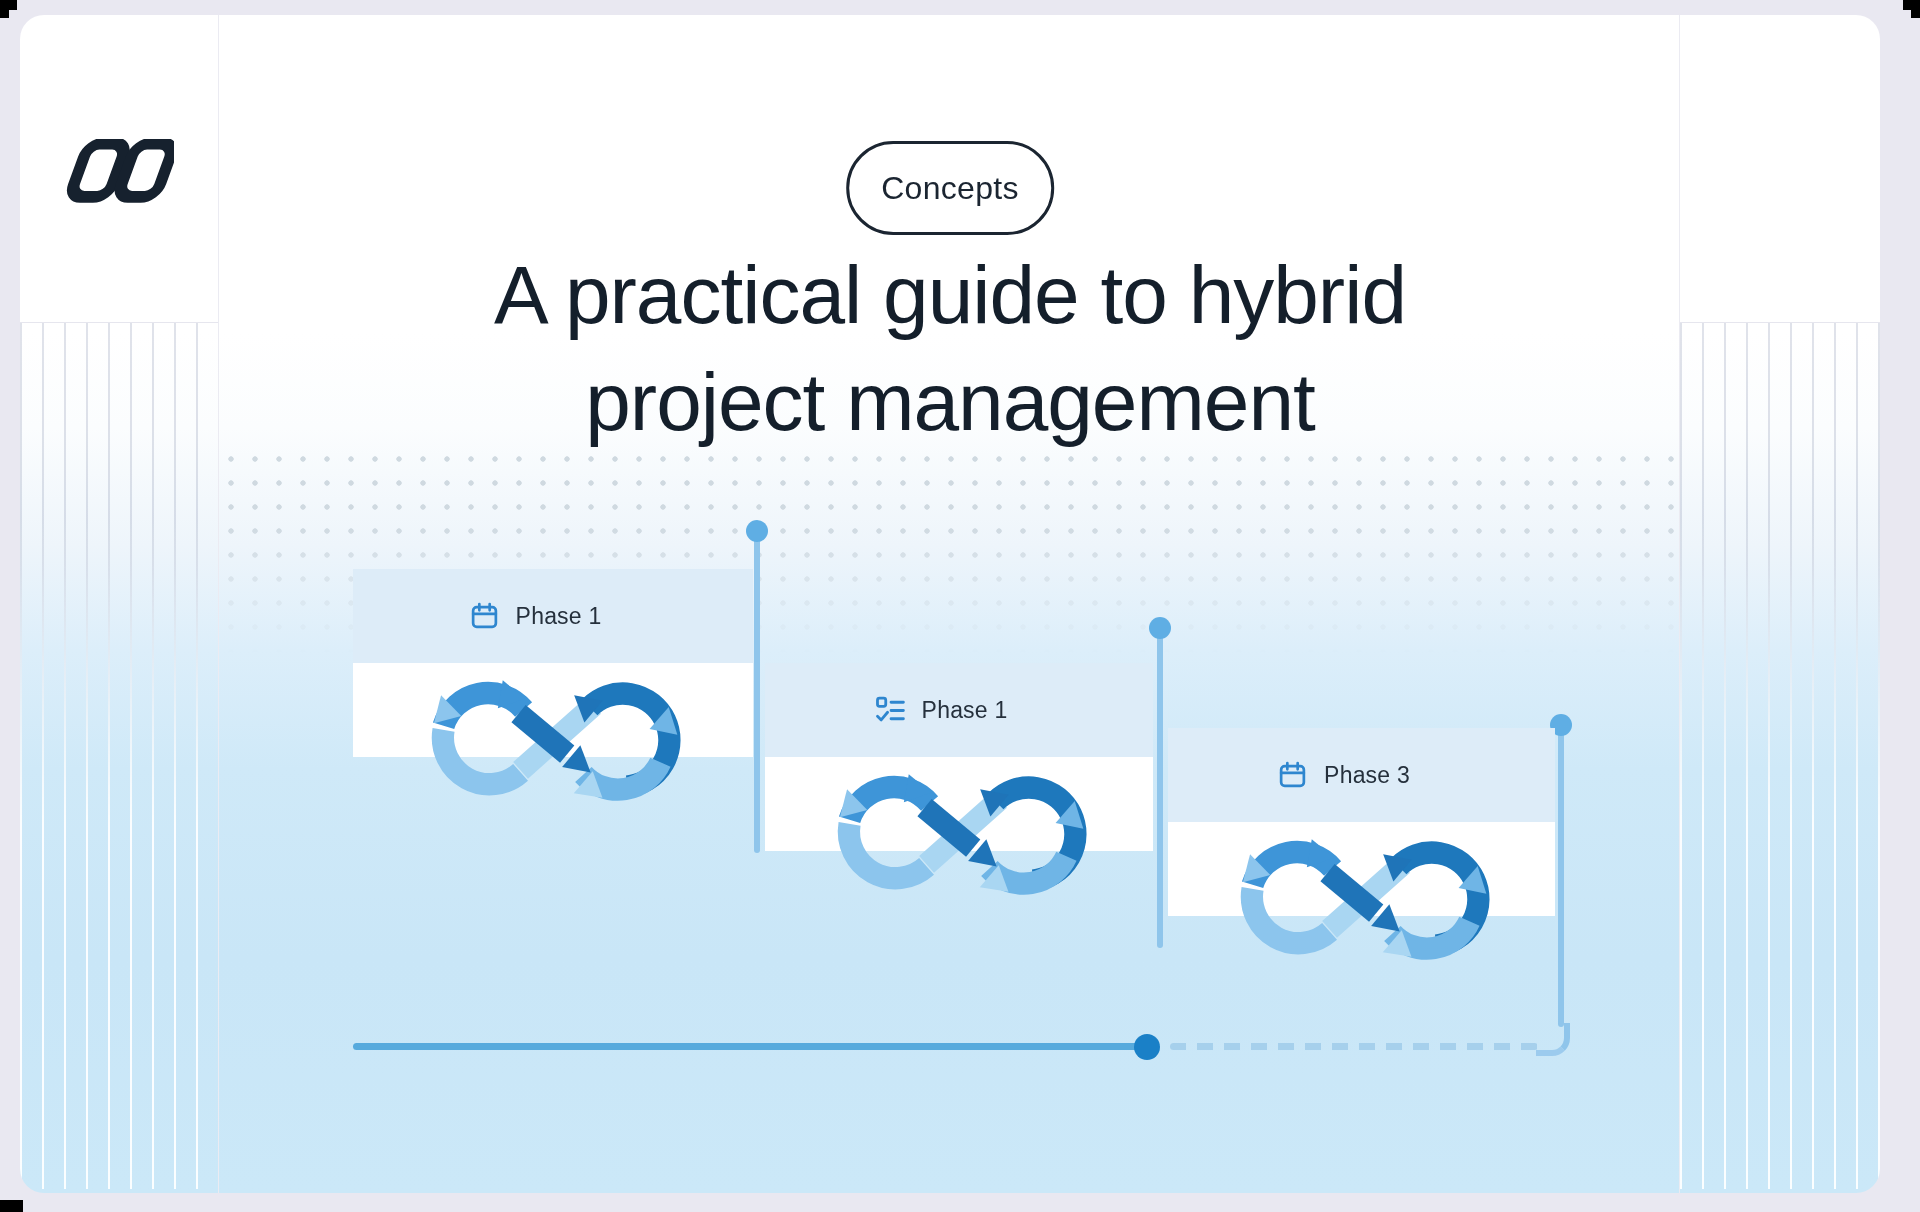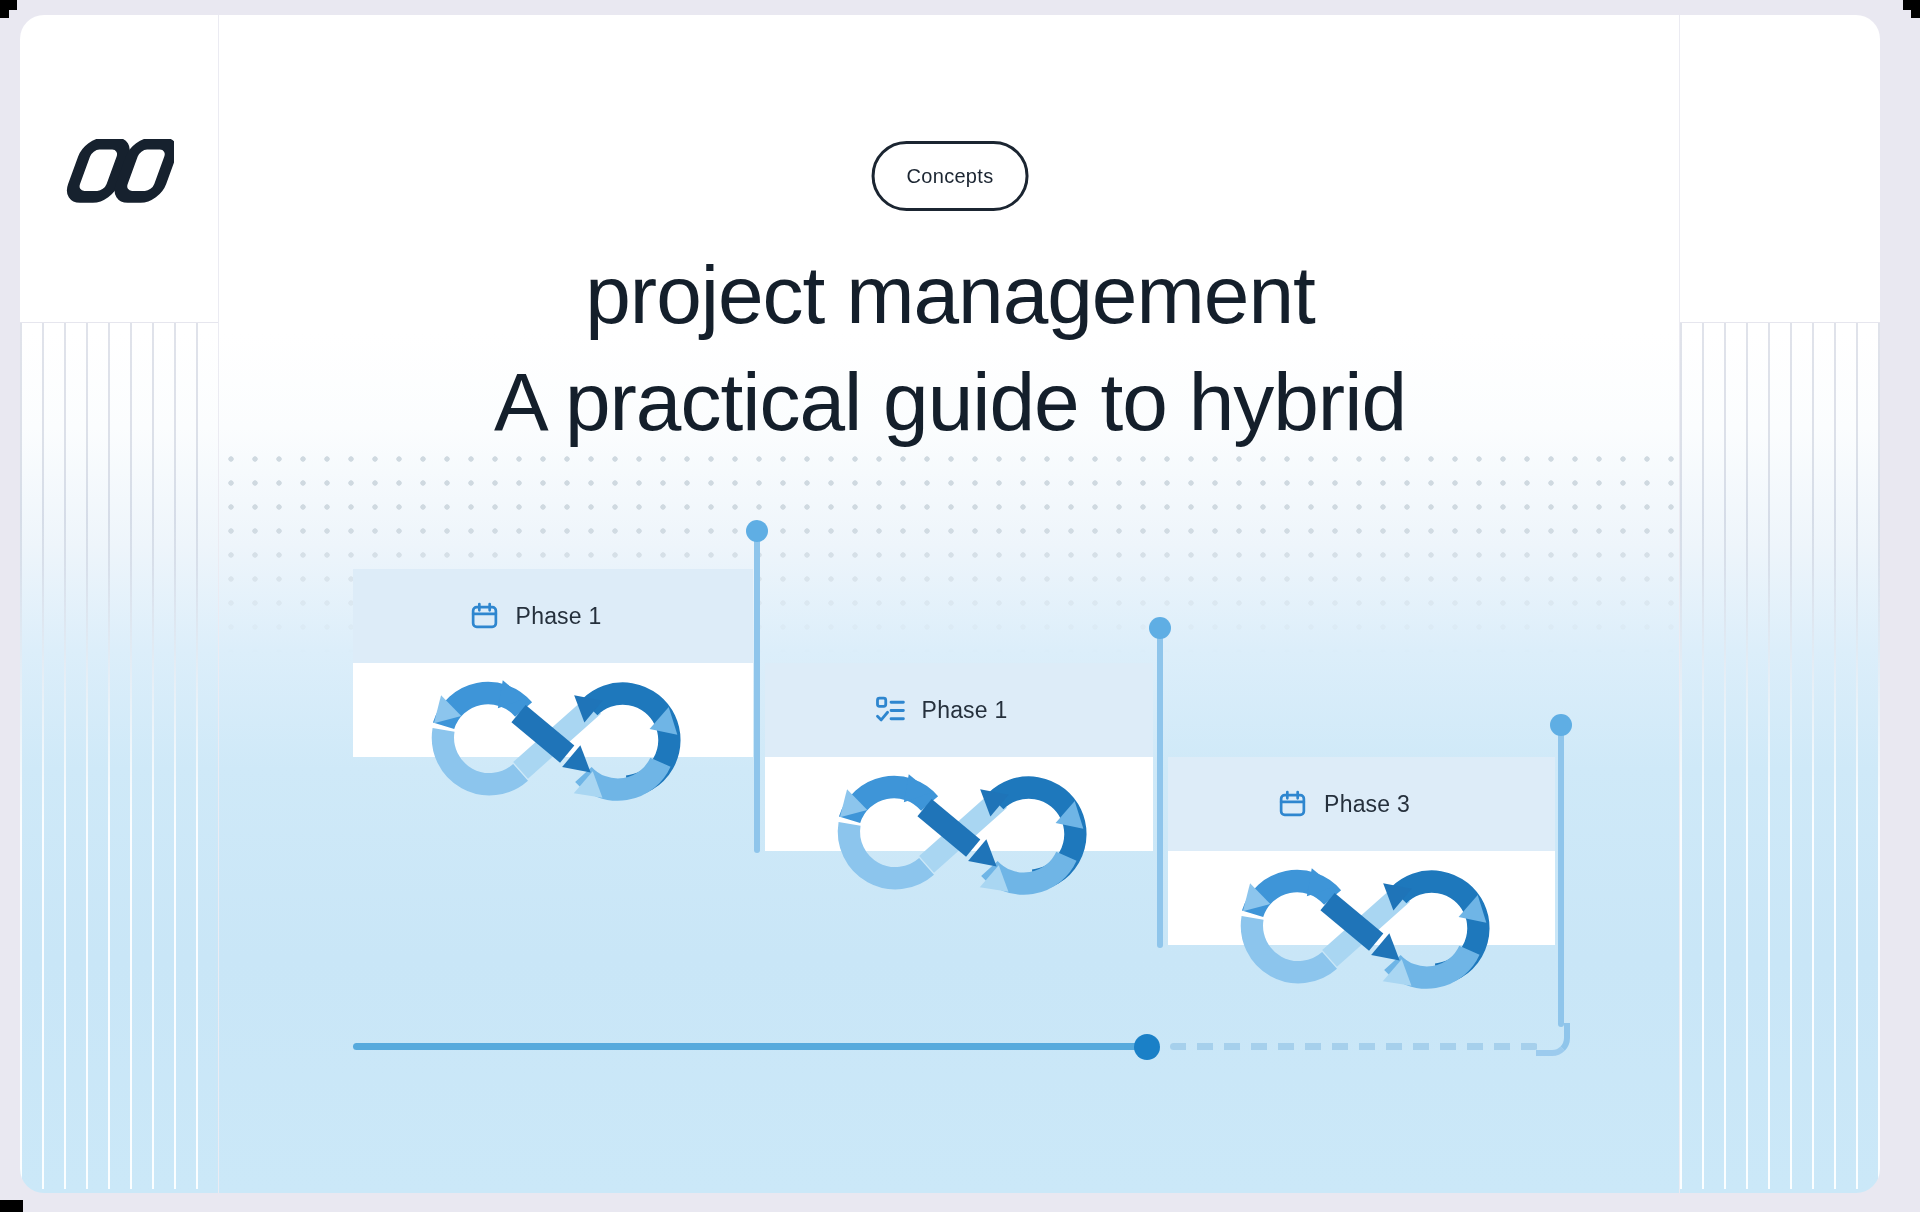--- a/index.html
+++ b/index.html
@@ -36,22 +36,22 @@
 
   
   .dot-band{position:absolute;left:199px;right:201px;top:432px;height:215px;z-index:1;
     background-image:radial-gradient(circle,#c9d4dc 2.4px,rgba(201,212,220,0) 3px);
     background-size:24px 24px;opacity:.85;
     -webkit-mask-image:linear-gradient(180deg,#000 0 35%,transparent 96%);
     mask-image:linear-gradient(180deg,#000 0 35%,transparent 96%);}
 
   
   .badge{position:absolute;left:50%;top:126px;transform:translateX(-50%);height:56px;
-    display:flex;align-items:center;padding:4px 32px;border:3px solid #1b2531;border-radius:999px;
-    font-size:20px;color:#1b2531;letter-spacing:.3px;z-index:5;background:transparent;}
+    display:flex;align-items:center;padding:16px 32px;border:3px solid #1b2531;border-radius:999px;
+    font-size:32px;color:#1b2531;letter-spacing:.3px;z-index:5;background:transparent;}
   .title{position:absolute;left:0;right:0;top:226px;text-align:center;z-index:5;
     color:#141f2b;font-size:82px;line-height:107px;font-weight:500;letter-spacing:-1px;}
 
   
   .phase-box{position:absolute;z-index:6;}
   .phase-header{height:94px;background:#ddecf8;display:flex;align-items:center;justify-content:center;gap:16px;
     transform:translateX(0);}
   .phase-header .hdr-inner{display:flex;align-items:center;gap:16px;transform:translateX(-18px);}
   .phase-label{font-size:23px;color:#25303c;font-weight:500;letter-spacing:.2px;}
   .phase-icon{width:31px;height:31px;color:#2e86cf;}
@@ -148,22 +148,22 @@
       <div class="stripes"></div>
     </div>
 
     <div class="dot-band"></div>
 
     <div class="badge">
       <span>Concepts</span>
     </div>
 
     <div class="title">
+      <div>A practical guide to hybrid</div>
       <div>project management</div>
-      <div>A practical guide to hybrid</div>
     </div>
 
     <div class="phase-box" style="left:333px;top:554px;width:400px;">
       <div class="phase-header">
         <div class="hdr-inner">
           <span class="phase-icon">
             <svg width="31" height="31" viewBox="0 0 30 30">
                 <use href="#sym-calendar"></use>
               </svg>
           </span>
@@ -190,21 +190,21 @@
         </div>
       </div>
       <div class="phase-body"></div>
       <div class="loop">
         <svg width="268" height="152" viewBox="0 0 264 150">
             <use href="#sym-infinity"></use>
           </svg>
       </div>
     </div>
 
-    <div class="phase-box" style="left:1148px;top:742px;width:387px;">
+    <div class="phase-box" style="left:1148px;top:713px;width:387px;">
       <div class="phase-header">
         <div class="hdr-inner">
           <span class="phase-icon">
             <svg width="31" height="31" viewBox="0 0 30 30">
                 <use href="#sym-calendar"></use>
               </svg>
           </span>
           <span class="phase-label">Phase 3</span>
         </div>
       </div>

